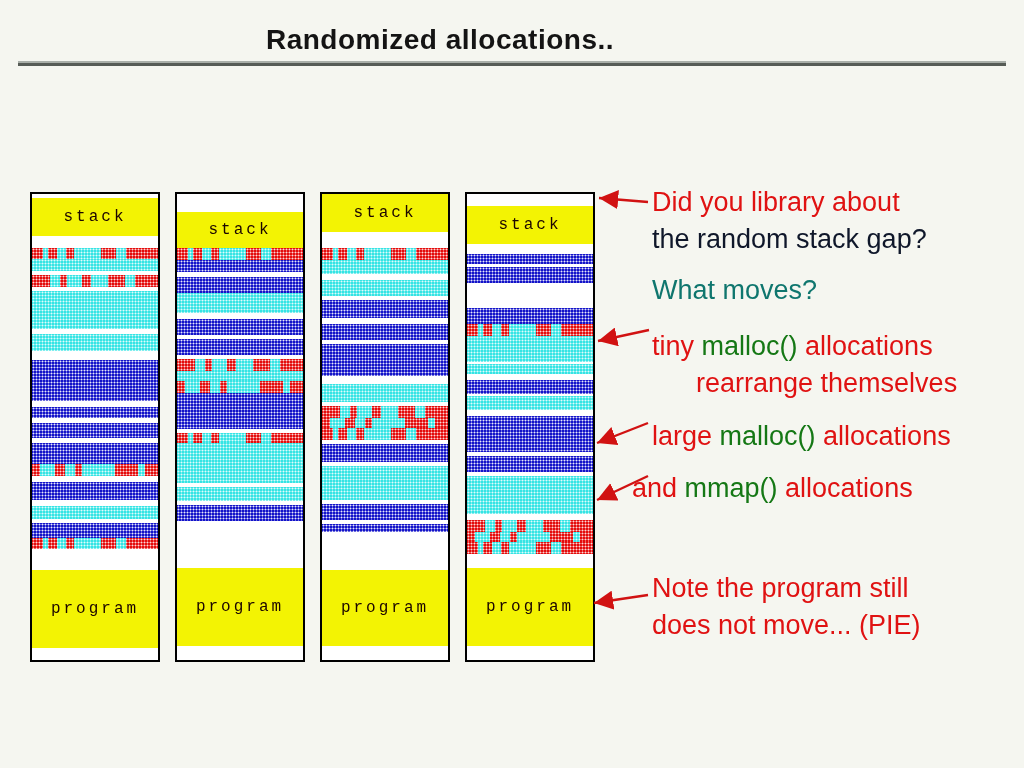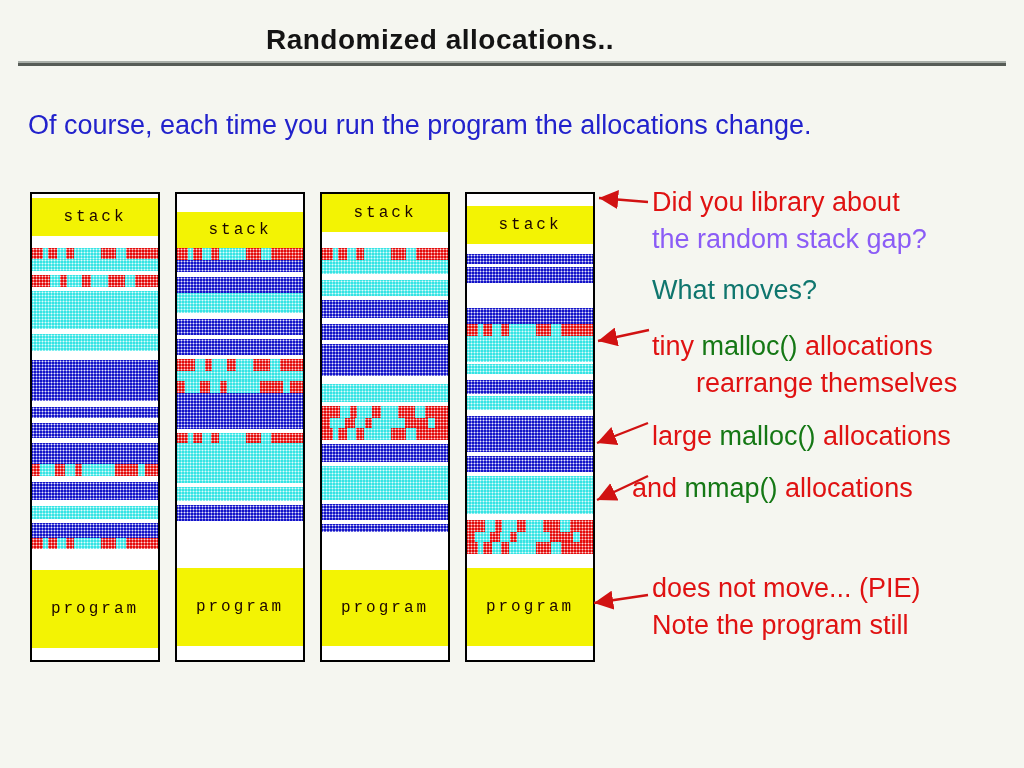--- a/index.html
+++ b/index.html
@@ -80,21 +80,20 @@
   .arrow-line{stroke:#d11212;stroke-width:2.4px;}
 </style>
 </head>
 <body>
 
 <div class="slide">
 
   <div class="title">Randomized allocations..</div>
   <div class="rule"></div>
 
-  <div class="intro">Of course, each time you run the program the allocations change.</div>
 
   <div>
       <div class="mem-col" style="left: 30px; top: 192px;">
         <div class="band band-gap" style="height: 4px;"></div>
         <div class="band band-stack" style="height: 38px;">
           <span>stack</span>
         </div>
         <div class="band band-gap" style="height: 12px;"></div>
         <div class="band band-tiny1" style="height: 11px;"></div>
         <div class="band band-cyan" style="height: 12px;"></div>
@@ -226,38 +225,38 @@
         <div class="band band-program" style="height: 78px;">
           <span>program</span>
         </div>
         <div class="band band-gap" style="height: 10px;"></div>
       </div>
     </div>
 
   <div>
       <div class="ann" style="left: 652px; top: 184px;">
         <div class="ann-line"><span style="color: rgb(224, 18, 18);">Did you library about</span></div>
-        <div class="ann-line"><span style="color: #8b5cf6;">the random stack gap?</span></div>
+        <div class="ann-line"><span style="color: #0f172a;">the random stack gap?</span></div>
       </div>
       <div class="ann" style="left: 652px; top: 272px;">
         <div class="ann-line"><span style="color: #0f766e;">What moves?</span></div>
       </div>
       <div class="ann" style="left: 652px; top: 328px;">
         <div class="ann-line"><span style="color: rgb(224, 18, 18);">tiny </span><span style="color: rgb(21, 120, 21);">malloc()</span><span style="color: rgb(224, 18, 18);"> allocations</span></div>
         <div class="ann-line"><span style="color: rgb(224, 18, 18); margin-left: 44px;">rearrange themselves</span></div>
       </div>
       <div class="ann" style="left: 652px; top: 418px;">
         <div class="ann-line"><span style="color: rgb(224, 18, 18);">large </span><span style="color: rgb(21, 120, 21);">malloc()</span><span style="color: rgb(224, 18, 18);"> allocations</span></div>
       </div>
       <div class="ann" style="left: 632px; top: 470px;">
         <div class="ann-line"><span style="color: rgb(224, 18, 18);">and </span><span style="color: rgb(21, 120, 21);">mmap()</span><span style="color: rgb(224, 18, 18);"> allocations</span></div>
       </div>
       <div class="ann" style="left: 652px; top: 570px;">
+        <div class="ann-line"><span style="color: rgb(224, 18, 18);">Note the program still</span></div>
         <div class="ann-line"><span style="color: rgb(224, 18, 18);">does not move... (PIE)</span></div>
-        <div class="ann-line"><span style="color: rgb(224, 18, 18);">Note the program still</span></div>
       </div>
     </div>
 
   <svg class="arrows-layer" width="1024" height="768" viewBox="0 0 1024 768">
     <defs>
       <marker id="ah" orient="auto" refX="8" refY="4" markerWidth="10" markerHeight="8">
         <path d="M0,0 L8,4 L0,8 z" fill="#d11212"></path>
       </marker>
     </defs>
   <line x1="648" y1="202" x2="599" y2="198" class="arrow-line" marker-end="url(#ah)"></line>

